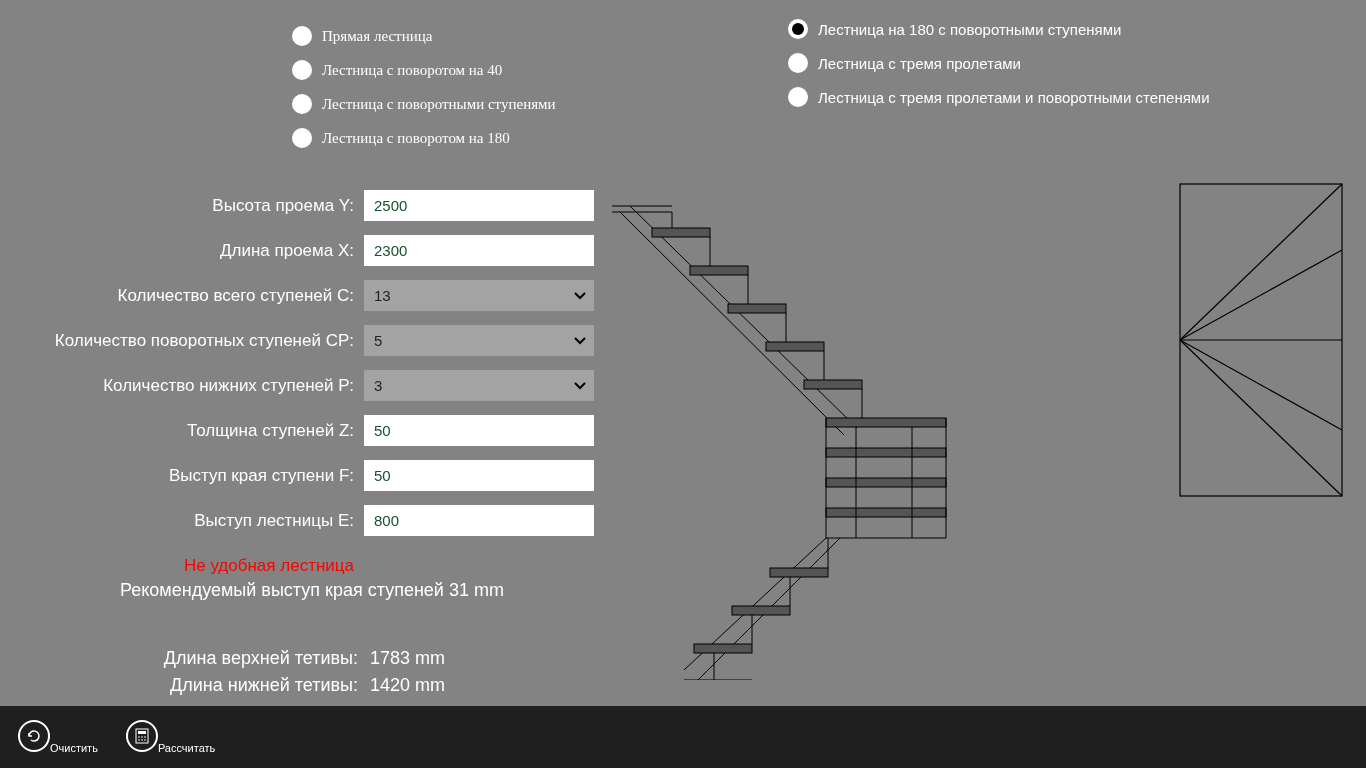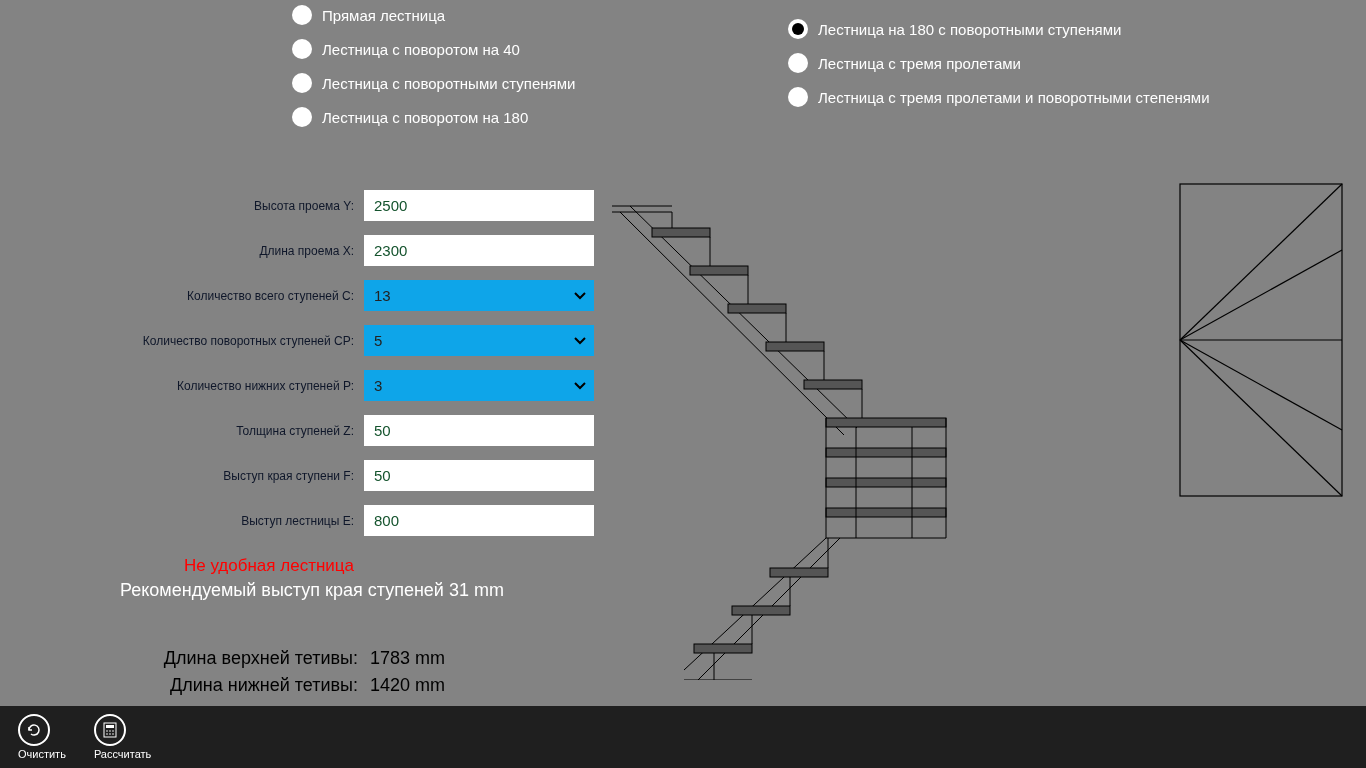--- a/index.html
+++ b/index.html
@@ -14,22 +14,23 @@
 }
 .radio-row {
   display: flex;
   align-items: center;
   margin-bottom: 12px;
   height: 22px;
   cursor: pointer;
 }
 .radio-left-col {
   position: absolute;
-  top: 4px;
+  top: 25px;
   left: 292px;
+  font-family: Liberation Serif, serif;
 }
 .radio-right-col {
   position: absolute;
   top: 18px;
   left: 788px;
 }
 .radio-outer {
   width: 20px;
   height: 20px;
   border-radius: 50%;
@@ -59,37 +60,37 @@
 .form-row {
   display: flex;
   align-items: center;
   margin-bottom: 14px;
   height: 31px;
 }
 .form-label {
   width: 344px;
   text-align: right;
   padding-right: 10px;
-  font-size: 12px;
-  color: #0f172a;
+  font-size: 17px;
+  color: #ffffff;
 }
 .form-input {
   width: 230px;
   height: 31px;
   background: #fff;
   color: #14532d;
   border: none;
   padding: 0 10px;
   font-size: 15px;
   font-family: inherit;
 }
 .form-select {
   width: 230px;
   height: 31px;
-  background: #0ea5e9;
+  background: #a3a3a3;
   display: flex;
   align-items: center;
   justify-content: space-between;
   padding: 0 8px 0 10px;
   cursor: pointer;
 }
 .select-value {
   color: #222;
   font-size: 15px;
 }
@@ -115,21 +116,21 @@
 }
 .results {
   position: absolute;
   top: 648px;
   left: 40px;
   width: 520px;
 }
 .result-row {
   display: flex;
   font-size: 18px;
-  color: #000000;
+  color: #ffffff;
   margin-bottom: 6px;
 }
 .result-label {
   width: 330px;
   text-align: right;
   padding-right: 12px;
 }
 .result-value {
   text-align: left;
 }
@@ -139,22 +140,22 @@
   left: 0;
   width: 1366px;
   height: 62px;
   background: #1f1f1f;
   display: flex;
   align-items: center;
   padding: 0 18px;
 }
 .bar-btn {
   display: flex;
-  flex-direction: column;
-  align-items: flex-start;
+  flex-direction: row;
+  align-items: flex-end;
   margin-right: 28px;
   cursor: pointer;
 }
 .bar-circle {
   width: 32px;
   height: 32px;
   border: 2px solid #fff;
   border-radius: 50%;
   display: flex;
   align-items: center;

